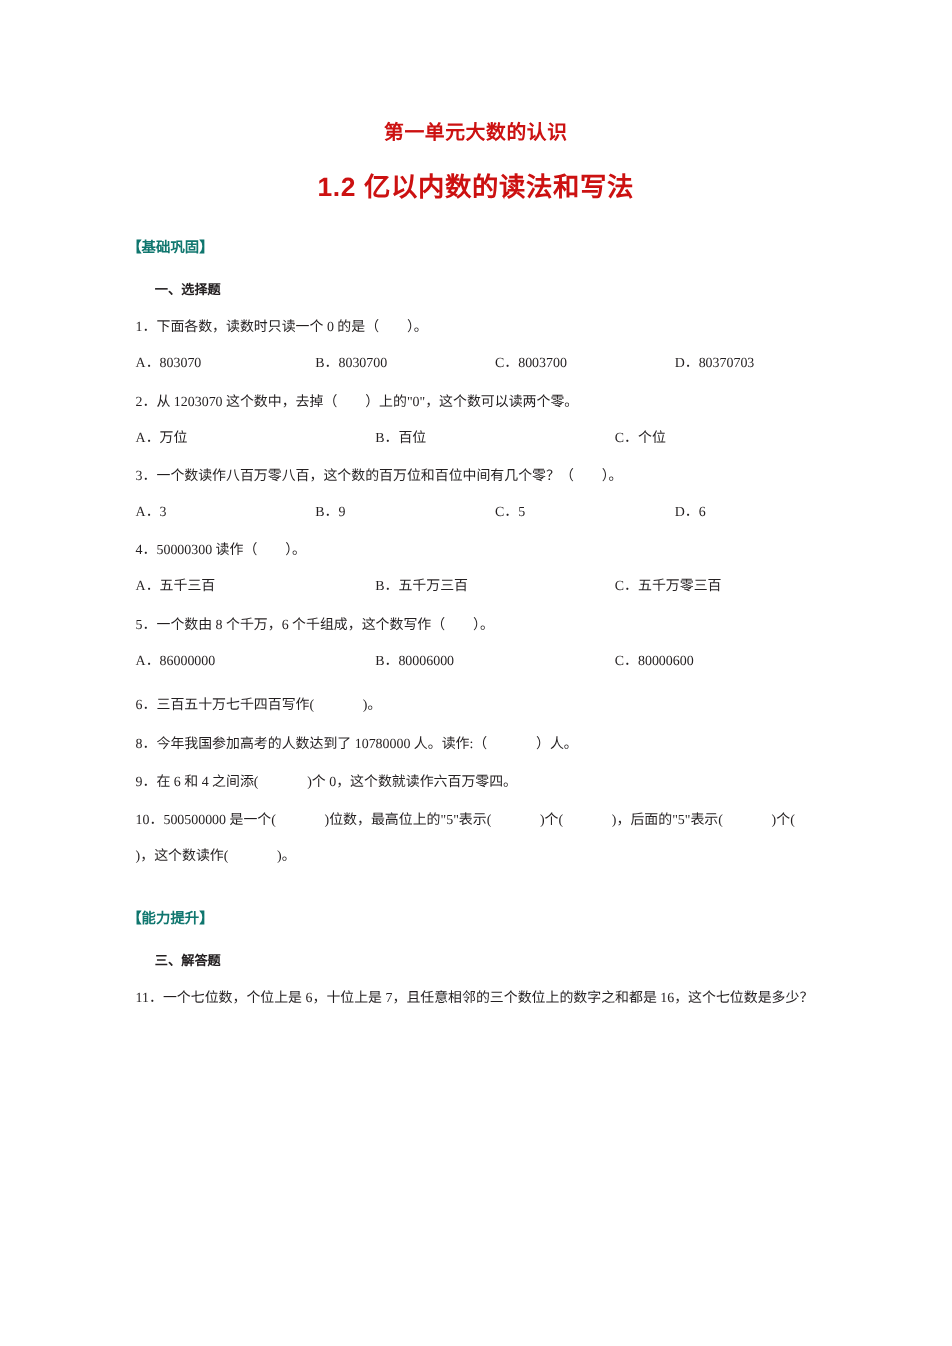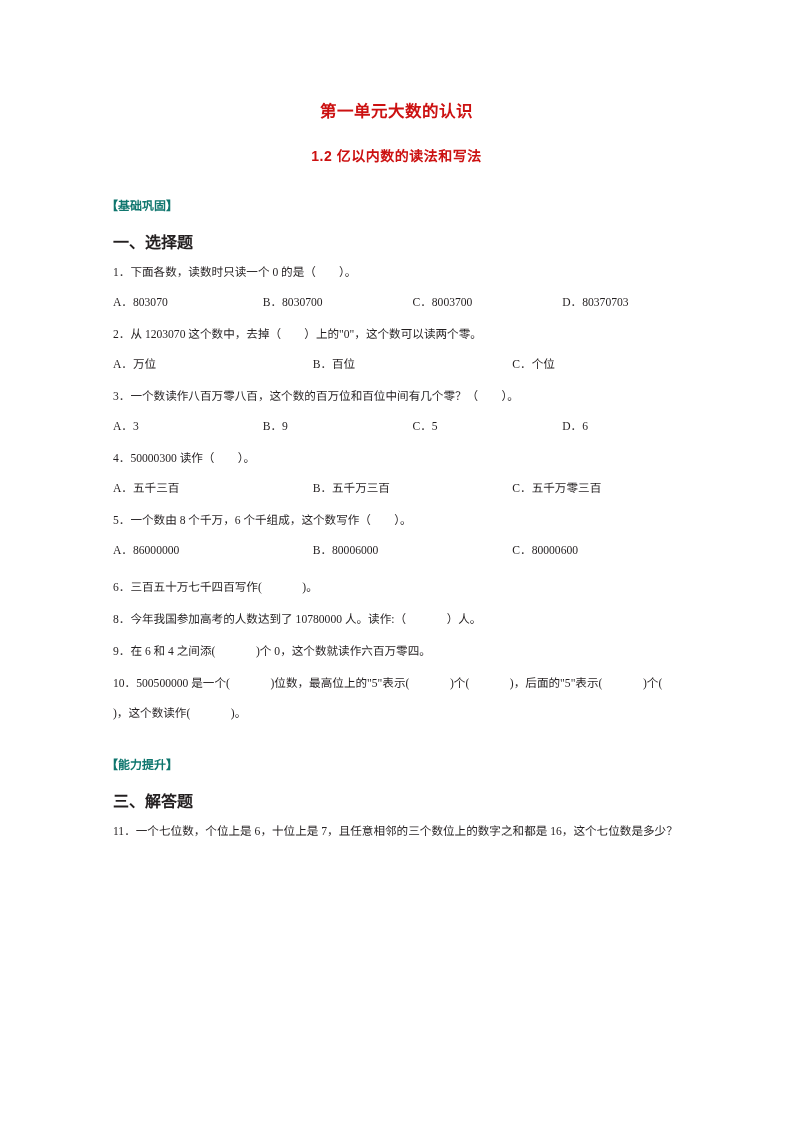--- a/index.html
+++ b/index.html
@@ -31,44 +31,44 @@
     font-weight: bold;
     text-align: center;
     letter-spacing: 0.5px;
   }
   .title-main {
     font-size: 16.5px;
     padding-top: 100px;
     line-height: 22px;
   }
   .title-sub {
-    font-size: 14px;
+    font-size: 22px;
     padding-top: 22px;
     line-height: 24px;
   }
 
   .section-head {
     color: #0f766e;
     font-family: Liberation Mono, monospace;
     font-weight: bold;
     font-size: 12px;
     line-height: 22px;
     margin-left: -7px;
   }
   .section-head.first { margin-top: 28px; }
   .section-head.second { margin-top: 26px; }
 
   .sub-head {
-    font-family: Liberation Serif, serif;
+    font-family: Liberation Mono, monospace;
     font-weight: bold;
-    font-size: 16px;
+    font-size: 11px;
     line-height: 16px;
     color: #231f20;
     margin-top: 17px;
-    margin-left: 0;
+    margin-left: 16px;
   }
 
   
   .q {
     font-size: 11.6px;
     line-height: 30px;
     color: #231f20;
     margin-top: 7px;
     white-space: pre-wrap;
   }

